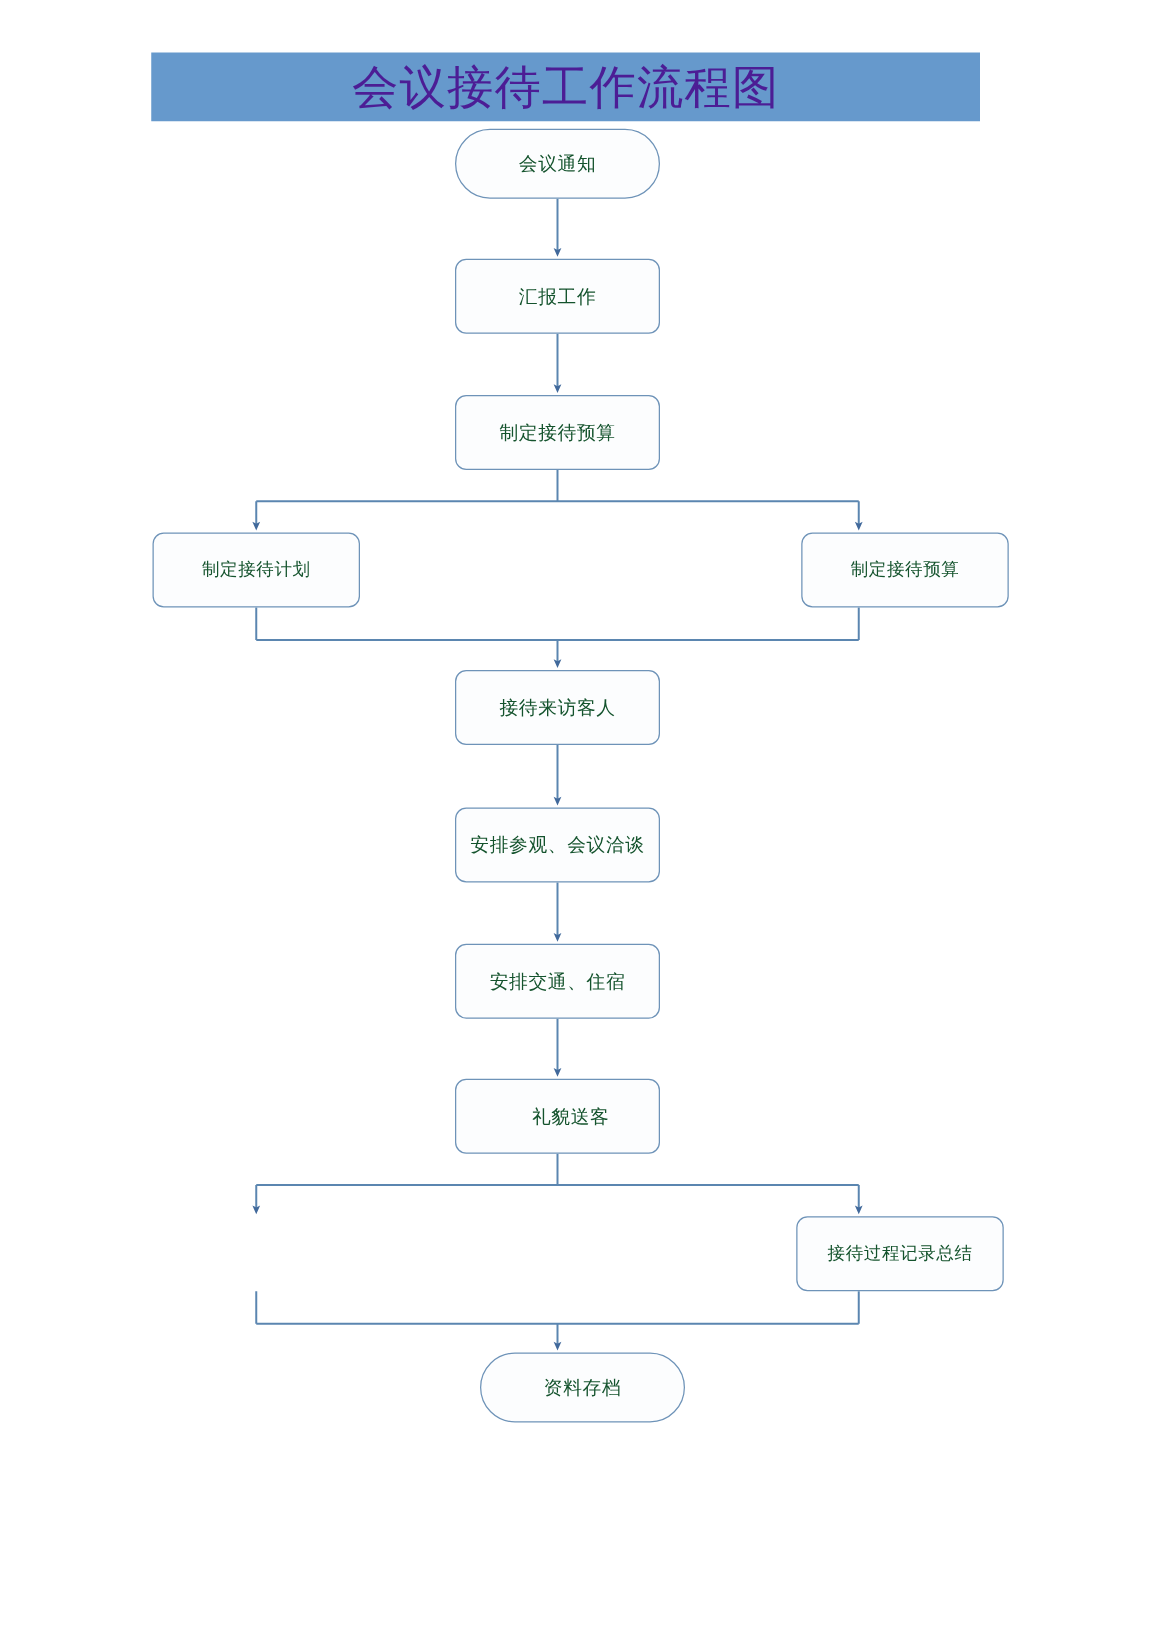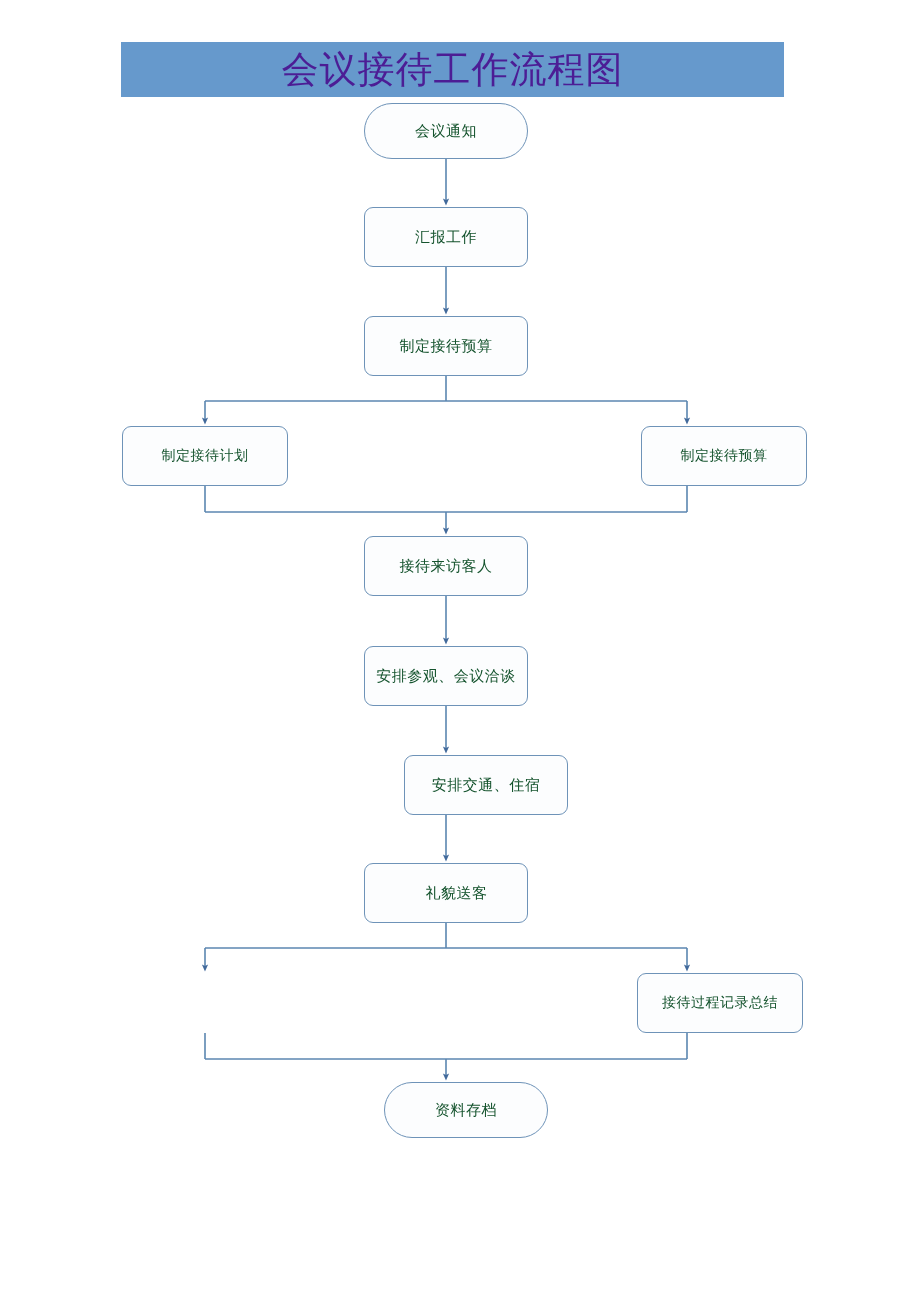--- a/index.html
+++ b/index.html
@@ -118,18 +118,18 @@
     </g>
   </svg>
 
   <div class="node pill" style="left:364px; top:103px;  width:164px; height:56px;">会议通知</div>
   <div class="node rect" style="left:364px; top:207px;  width:164px; height:60px;">汇报工作</div>
   <div class="node rect" style="left:364px; top:316px;  width:164px; height:60px;">制定接待预算</div>
   <div class="node rect small-text" style="left:122px; top:426px;  width:166px; height:60px;">制定接待计划</div>
   <div class="node rect small-text" style="left:605px; top:426px;  width:166px; height:60px;margin-left:36px;">制定接待预算</div>
   <div class="node rect" style="left:364px; top:646px;  width:164px; height:60px;">安排参观、会议洽谈</div>
   <div class="node rect" style="left:364px; top:536px;  width:164px; height:60px;">接待来访客人</div>
-  <div class="node rect" style="left:364px; top:755px; width:164px; height:60px;margin-left:40px;">安排交通、住宿</div>
+  <div class="node rect" style="left:364px; top:755px; width:164px; height:60px;">安排交通、住宿</div>
   <div class="node rect" style="left:364px; top:863px;  width:164px; height:60px;padding-left:21px;">礼貌送客</div>
   <div class="node rect small-text" style="left:605px; top:973px; width:166px; height:60px;margin-left:32px;">接待过程记录总结</div>
   <div class="node pill" style="left:384px; top:1082px; width:164px; height:56px;">资料存档</div>
 
 </div>
 
 </body></html>

